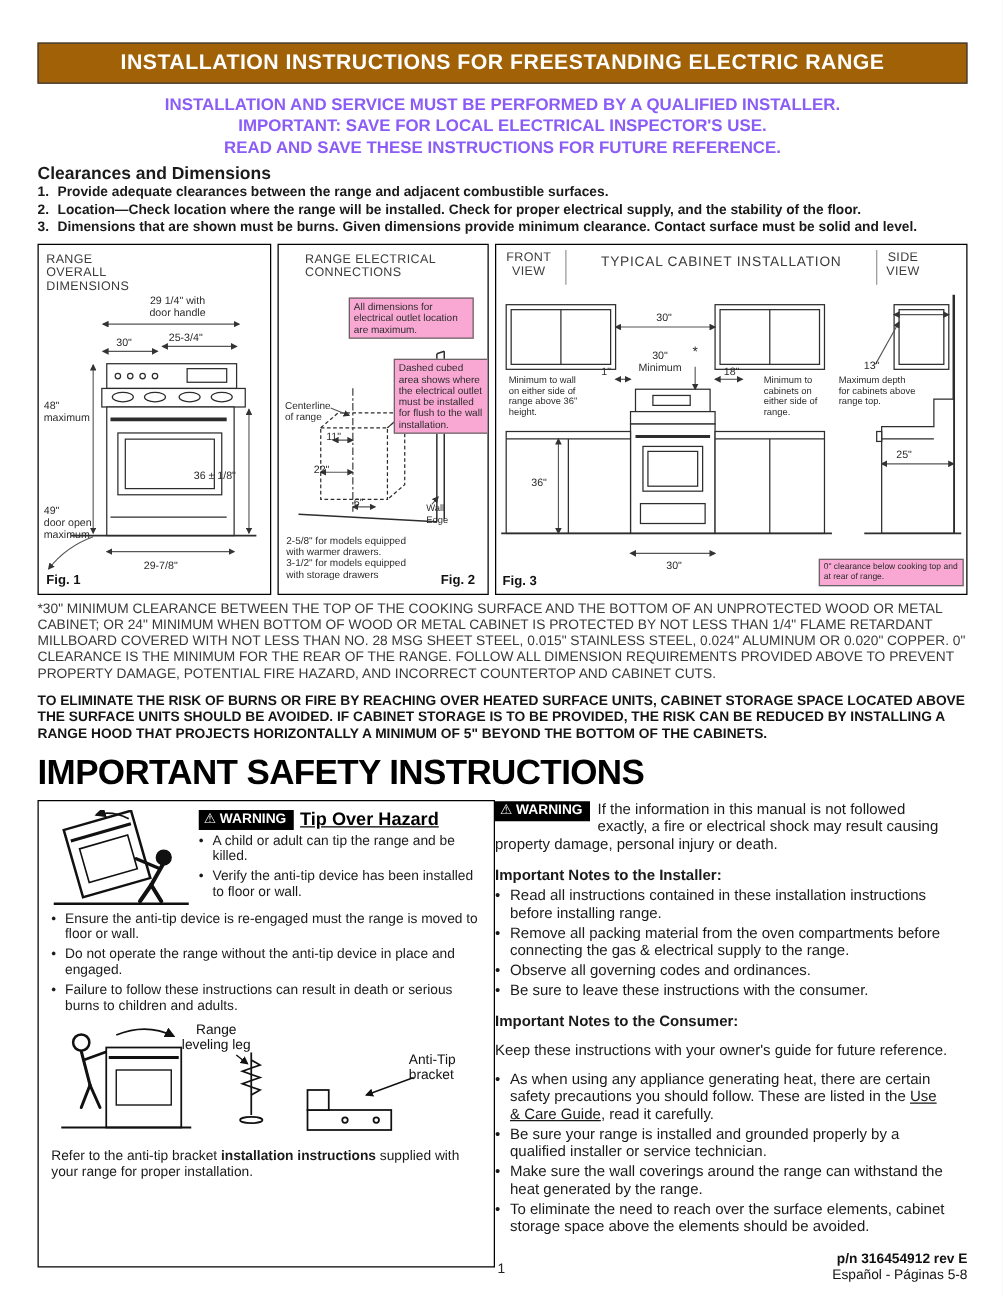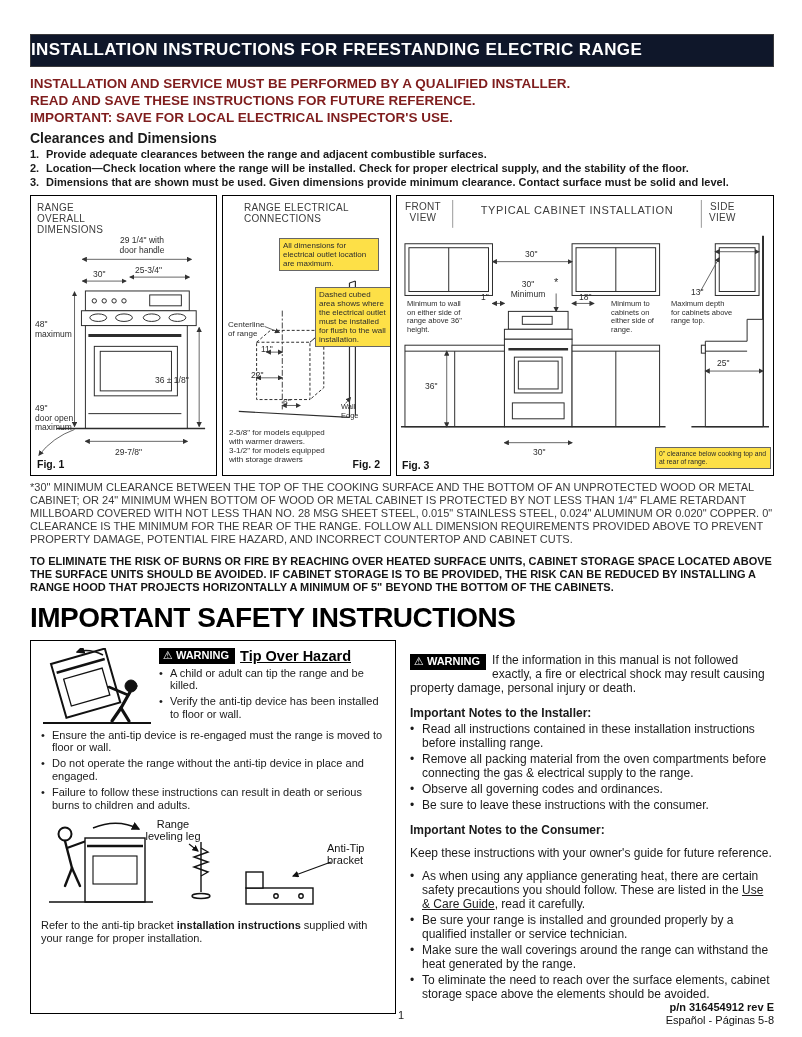--- a/index.html
+++ b/index.html
@@ -1,44 +1,44 @@
 <!DOCTYPE html>
 <html><head>
 <meta charset="utf-8">
 <style>
 *{margin:0;padding:0;box-sizing:border-box}
 body{background:#e8e8e8}
 .page{position:relative;width:802px;height:1037px;margin:0 auto;background:#fff;
   font-family:"Liberation Sans","DejaVu Sans",sans-serif;color:#1a1a1a;overflow:hidden}
 .inner{position:absolute;left:30px;top:34px;width:744px}
-.header-bar{background:#0f172a;border:1px solid #3a3a3c;color:#fff;font-weight:bold;
-  font-size:17px;letter-spacing:.4px;padding:5px 0 6px}
-.intro{margin-top:8px;text-align:left;font-weight:bold;font-size:13.5px;line-height:17px;color:#7f1d1d}
+.header-bar{background:#a16207;border:1px solid #3a3a3c;color:#fff;font-weight:bold;
+  font-size:17px;letter-spacing:.4px;text-align:center;padding:5px 0 6px}
+.intro{margin-top:8px;text-align:center;font-weight:bold;font-size:13.5px;line-height:17px;color:#8b5cf6}
 .sub-head{margin-top:4px;font-weight:bold;font-size:14px}
 .clist{margin-top:2px;font-size:11px;line-height:13px}
 .citem{display:flex;margin-top:1px}
 .cnum{width:16px;flex:none;font-weight:bold}
 .clead{font-weight:bold;}
 .crest{font-weight:bold}
 .figures{display:flex;gap:5px;margin-top:6px}
 .figbox{position:relative;border:1px solid #000;height:281px;flex:none;background:#fff;overflow:hidden}
 .figbox svg{position:absolute;inset:0}
 .fig1{width:187px}.fig2{width:169px}.fig3{width:378px}
 .fig-title{position:absolute;font-size:10px;line-height:11px;color:#3c3c3c;letter-spacing:.3px}
 .flabel{position:absolute;font-size:8.5px;line-height:9.5px;color:#2c2c2c}
 .f7{font-size:7.5px;line-height:8.5px}
 .f8{font-size:8px;line-height:9px}
 .ctr{text-align:center}
 .pre{white-space:pre-line}
-.notebox{position:absolute;border:1px solid #666;background:#fde047;padding:2px 3px;font-size:8px;line-height:9px;color:#2c2c2c}
+.notebox{position:absolute;border:1px solid #666;background:#f9a8d4;padding:2px 3px;font-size:8px;line-height:9px;color:#2c2c2c}
 .fig-caption{position:absolute;font-weight:bold;font-size:10.5px;color:#111}
 .note-para{margin-top:5px;font-size:11px;line-height:13px;color:#3a3a3a}
 .bold-para{margin-top:9px;font-size:11px;line-height:13.2px;font-weight:bold;color:#151515}
 .safety-title{margin-top:7px;font-size:28px;font-weight:bold;letter-spacing:-.5px;color:#000}
-.columns{display:flex;margin-top:6px;gap:14px;align-items:center}
+.columns{display:flex;margin-top:6px;align-items:flex-start}
 .leftbox{width:366px;flex:none;border:1px solid #000;padding:7px 10px 6px;height:374px;overflow:hidden}
 .rightcol{width:364px;font-size:12px;line-height:14px}
 .warnbadge{display:inline-block;background:#000;color:#fff;font-weight:bold;font-size:11px;
   line-height:13px;padding:1px 6px 2px 4px;white-space:nowrap}
 .warnbadge .tri{margin-right:3px}
 .badge-row{display:flex;align-items:center;margin-bottom:2px}
 .hazard-title{font-weight:bold;font-size:14.5px;text-decoration:underline;margin-left:5px;color:#000}
 .tip-top{display:flex;gap:6px}
 .tip-illus{flex:none;width:112px;height:78px;position:relative}
 .tip-right{flex:1}
@@ -62,38 +62,38 @@
 
 <div class="page">
   <div class="inner">
 
     <div class="header-bar">
       <span>INSTALLATION INSTRUCTIONS FOR FREESTANDING ELECTRIC RANGE</span>
     </div>
 
     <div class="intro">
       <div>INSTALLATION AND SERVICE MUST BE PERFORMED BY A QUALIFIED INSTALLER.</div>
+      <div>IMPORTANT: SAVE FOR LOCAL ELECTRICAL INSPECTOR'S USE.</div>
       <div>READ AND SAVE THESE INSTRUCTIONS FOR FUTURE REFERENCE.</div>
-      <div>IMPORTANT: SAVE FOR LOCAL ELECTRICAL INSPECTOR'S USE.</div>
     </div>
 
     <div class="sub-head">Clearances and Dimensions</div>
 
     <div class="clist">
       <div class="citem">
         <span class="cnum">1.</span>
         <span><span class="clead">Provide adequate clearances</span><span class="crest"> between the range and adjacent combustible surfaces.</span></span>
       </div>
       <div class="citem">
         <span class="cnum">2.</span>
         <span><span class="clead">Location—Check location where the range will be installed.</span><span class="crest"> Check for proper electrical supply, and the stability of the floor.</span></span>
       </div>
       <div class="citem">
         <span class="cnum">3.</span>
-        <span><span class="clead">Dimensions that are shown must be used.</span><span class="crest"> Given dimensions provide minimum clearance. Contact surface must be solid and level.</span></span>
+        <span><span class="clead">Dimensions that are shown must be burns.</span><span class="crest"> Given dimensions provide minimum clearance. Contact surface must be solid and level.</span></span>
       </div>
     </div>
 
     <div class="figures">
 
       <div class="figbox fig1">
         <svg viewBox="0 0 187 281">
           <defs>
             <marker id="f1e" markerWidth="6" markerHeight="6" refX="5" refY="3" orient="auto">
                 <path d="M0,0 L6,3 L0,6 Z" fill="#333"></path>

